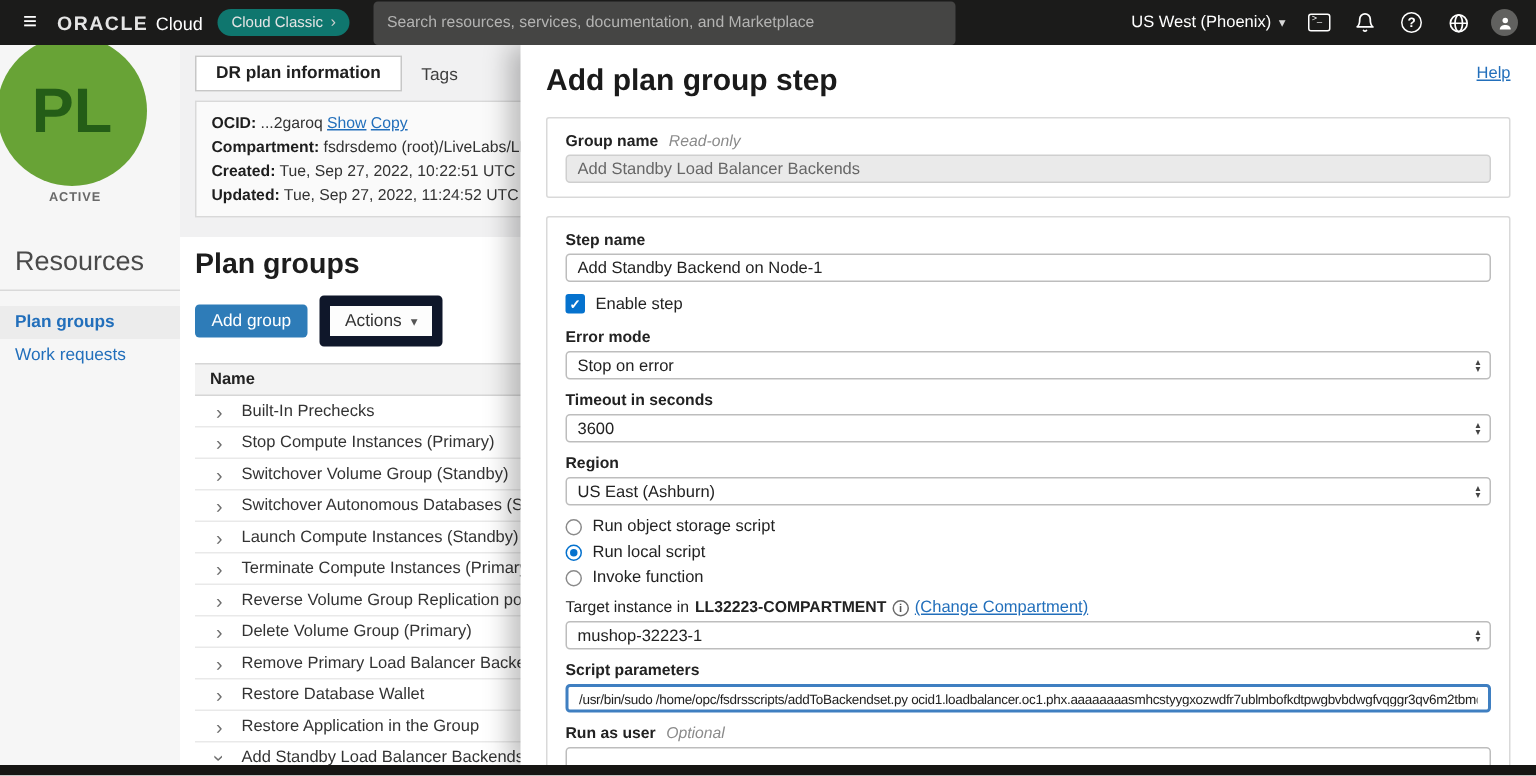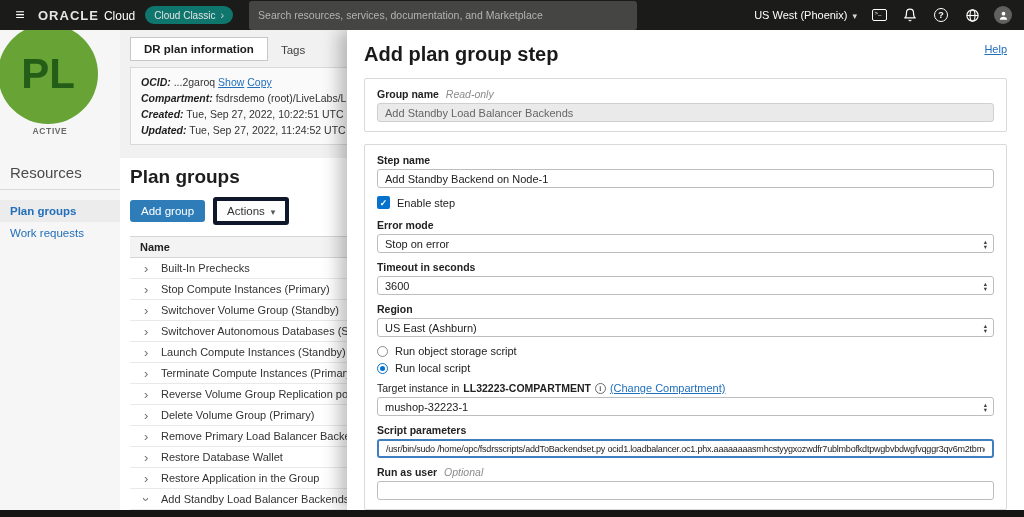--- a/index.html
+++ b/index.html
@@ -31,39 +31,39 @@
 
   
   .main { position:absolute; top:30px; left:0; right:0; bottom:7px; background:#fff; overflow:hidden; }
   .footer-strip { position:absolute; left:0; right:0; bottom:0; height:7px; background:#161513; z-index:100; }
 
   
   .left-rail { position:absolute; left:0; top:0; width:120px; height:100%; background:#f6f6f6; }
   .big-avatar { position:absolute; left:-2px; top:-6px; width:100px; height:100px; border-radius:50%; background:#68a336; display:flex; align-items:center; justify-content:center; font-size:42px; font-weight:bold; color:#245d17; }
   .status-label { position:absolute; top:96px; left:0; width:100px; text-align:center; font-size:8.5px; font-weight:bold; color:#696969; letter-spacing:.6px; }
   .resources { position:absolute; top:134px; left:0; width:100%; }
-  .resources-title { font-size:15px; color:#4a4a4a; padding:0 10px 8px; }
+  .resources-title { font-size:18px; color:#4a4a4a; padding:0 10px 8px; }
   .resources-divider { border-top:1px solid #d9d9d9; margin:0 0 10px; }
   .res-item { font-size:11.5px; padding:5px 10px; cursor:pointer; color:#226fbb; }
   .res-item.selected { font-weight:bold; background:#ececec; }
 
   
   .mid { position:absolute; left:120px; top:0; right:0; height:100%; background:#fff; }
   .mid-top { background:#f1f1f2; padding:7px 0 10px 10px; height:128px; overflow:hidden; }
   .tabs { display:flex; align-items:flex-end; }
   .tab { padding:5px 13px; font-size:11.5px; cursor:pointer; color:#3f3f3f; white-space:nowrap; }
   .tab.active { background:#fff; border:1px solid #c7c7c7; font-weight:bold; color:#202020; }
   .info-box { margin-top:6px; width:560px; background:#fafafa; border:1px solid #d9d9d9; padding:6px 10px; font-size:10.5px; line-height:16px; color:#333; white-space:nowrap; }
-  .info-box b { color:#1e1e1e;font-style:italic; }
+  .info-box b { color:#1e1e1e; }
   .info-box a { font-size:10.5px; }
   .mid-body { padding:8px 0 0 10px; }
   .mid-body h2 { font-size:19px; font-weight:600; color:#1d1d1d; }
   .btn-row { display:flex; gap:8px; margin-top:9px; align-items:center; }
   .btn-primary { background:#2e7cb8; color:#fff; border:none; border-radius:3px; font-size:11.5px; padding:5px 11px; cursor:pointer; font-family:"Liberation Sans", sans-serif; }
-  .btn-secondary { background:#fdfdfd; color:#333; border:4px solid #0f172a; border-radius:3px; font-size:11.5px; padding:4px 10px; cursor:pointer; display:flex; align-items:center; gap:6px; font-family:"Liberation Sans", sans-serif; }
+  .btn-secondary { background:#fdfdfd; color:#333; border:7px solid #0f172a; border-radius:3px; font-size:11.5px; padding:4px 10px; cursor:pointer; display:flex; align-items:center; gap:6px; font-family:"Liberation Sans", sans-serif; }
   .btn-secondary .caret-dk::before { content:"▾"; font-size:9px; color:#555; }
   .pg-table { margin-top:11px; }
   .t-head { background:#f3f3f3; border-top:1px solid #d6d6d6; border-bottom:1px solid #d6d6d6; padding:4px 10px; font-size:11px; font-weight:bold; color:#222; }
   .t-row { display:flex; align-items:center; gap:9px; height:21px; border-bottom:1px solid #e9e9e9; padding-left:14px; font-size:11px; color:#333; white-space:nowrap; cursor:pointer; }
   .row-chev { color:#6f6f6f; display:inline-block; width:8px; }
   .row-chev::before { content:"›"; font-size:13px; display:inline-block; }
   .t-row.expanded .row-chev::before { transform:rotate(90deg); }
   .t-row.child { padding-left:36px; background:#d8d8d8; }
 
   
@@ -312,20 +312,24 @@
 
       <div class="field">
         <div class="radio-row">
           <span class="radio"></span>
           <span>Run object storage script</span>
         </div>
         <div class="radio-row">
           <span class="radio selected"></span>
           <span>Run local script</span>
         </div>
+        <div class="radio-row">
+          <span class="radio"></span>
+          <span>Invoke function</span>
+        </div>
       </div>
 
       <div class="field">
         <div class="flabel">
           <span style="font-weight:400">Target instance in</span>
           <span>LL32223-COMPARTMENT</span>
           <span class="info-i"></span>
           <a>(Change Compartment)</a>
         </div>
         <div class="selwrap">

